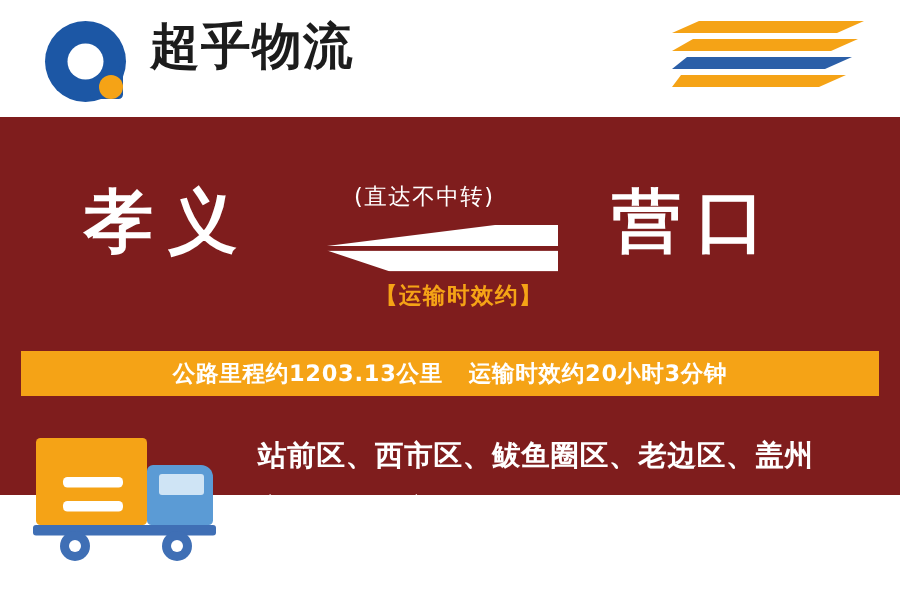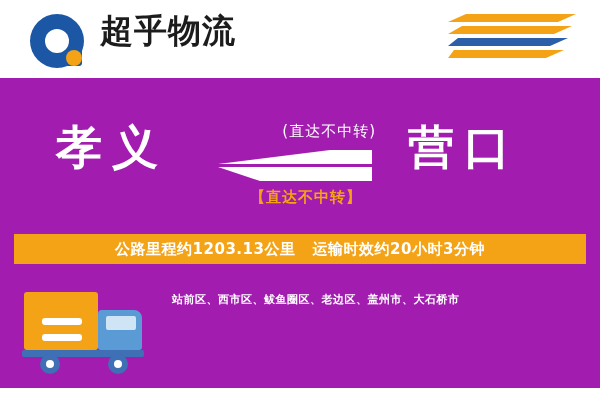--- a/index.html
+++ b/index.html
@@ -98,22 +98,22 @@
   .stripe.s1 { top: 0px;  background: #f5a316; clip-path: polygon(18px 0, 128px 0, 110px 100%, 0 100%); }
   .stripe.s2 { top: 12px; background: #f5a316; clip-path: polygon(14px 0, 124px 0, 106px 100%, 0px 100%); }
   .stripe.s3 { top: 24px; background: #2b5fa8; clip-path: polygon(10px 0, 120px 0, 102px 100%, 0px 100%); }
   .stripe.s4 { top: 36px; background: #f5a316; clip-path: polygon(6px 0, 116px 0, 98px 100%, 0px 100%); }
 
   
   .main-panel {
     position: absolute;
     left: 0; top: 78px;
     width: 600px;
-    height: 310px;
-    background: #a21caf;
+    height: 252px;
+    background: #7f1d1d;
   }
 
   .route-area {
     position: absolute;
     left: 0; top: 0;
     width: 600px;
     height: 152px;
   }
   .city {
     position: absolute;
@@ -125,21 +125,21 @@
     letter-spacing: 10px;
     line-height: 54px;
   }
   .city-from { left: 56px; }
   .city-to   { left: 408px; }
 
   .arrow-label-top {
     position: absolute;
     left: 236px; top: 44px;
     width: 140px;
-    text-align: right;
+    text-align: left;
     font-family: "DejaVu Sans", "Liberation Sans", sans-serif;
     font-size: 15px;
     color: #ffffff;
     letter-spacing: 1px;
   }
   .arrow-label-bottom {
     position: absolute;
     left: 226px; top: 110px;
     width: 160px;
     text-align: center;
@@ -255,24 +255,24 @@
     background: #ffffff;
   }
   .wheel.w1 { left: 18px; }
   .wheel.w2 { left: 86px; }
 
   .districts-text {
     position: absolute;
     left: 158px; top: 12px;
     width: 404px;
     font-family: "DejaVu Sans", "Liberation Sans", sans-serif;
-    font-size: 11px;
+    font-size: 19px;
     font-weight: bold;
     color: #ffffff;
-    line-height: 28px;
+    line-height: 36px;
     letter-spacing: 0.5px;
   }
 </style>
 </head>
 <body>
 
 <div id="page">
 
   <div class="header">
     <div class="logo-mark">
@@ -294,21 +294,21 @@
       <div class="city city-from">孝义</div>
       <div class="city city-to">营口</div>
 
       <div class="arrow-label-top">(直达不中转)</div>
 
       <div class="arrow-graphic">
         <div class="arrow-right"></div>
         <div class="arrow-left"></div>
       </div>
 
-      <div class="arrow-label-bottom">【直达不中转】</div>
+      <div class="arrow-label-bottom">【运输时效约】</div>
     </div>
 
     <div class="info-bar">
       <span class="info-bar-text">公路里程约1203.13公里   运输时效约20小时3分钟</span>
     </div>
 
     <div class="districts-area">
       <div class="truck">
         <div class="truck-body">
           <div class="truck-body-stripe1"></div>

